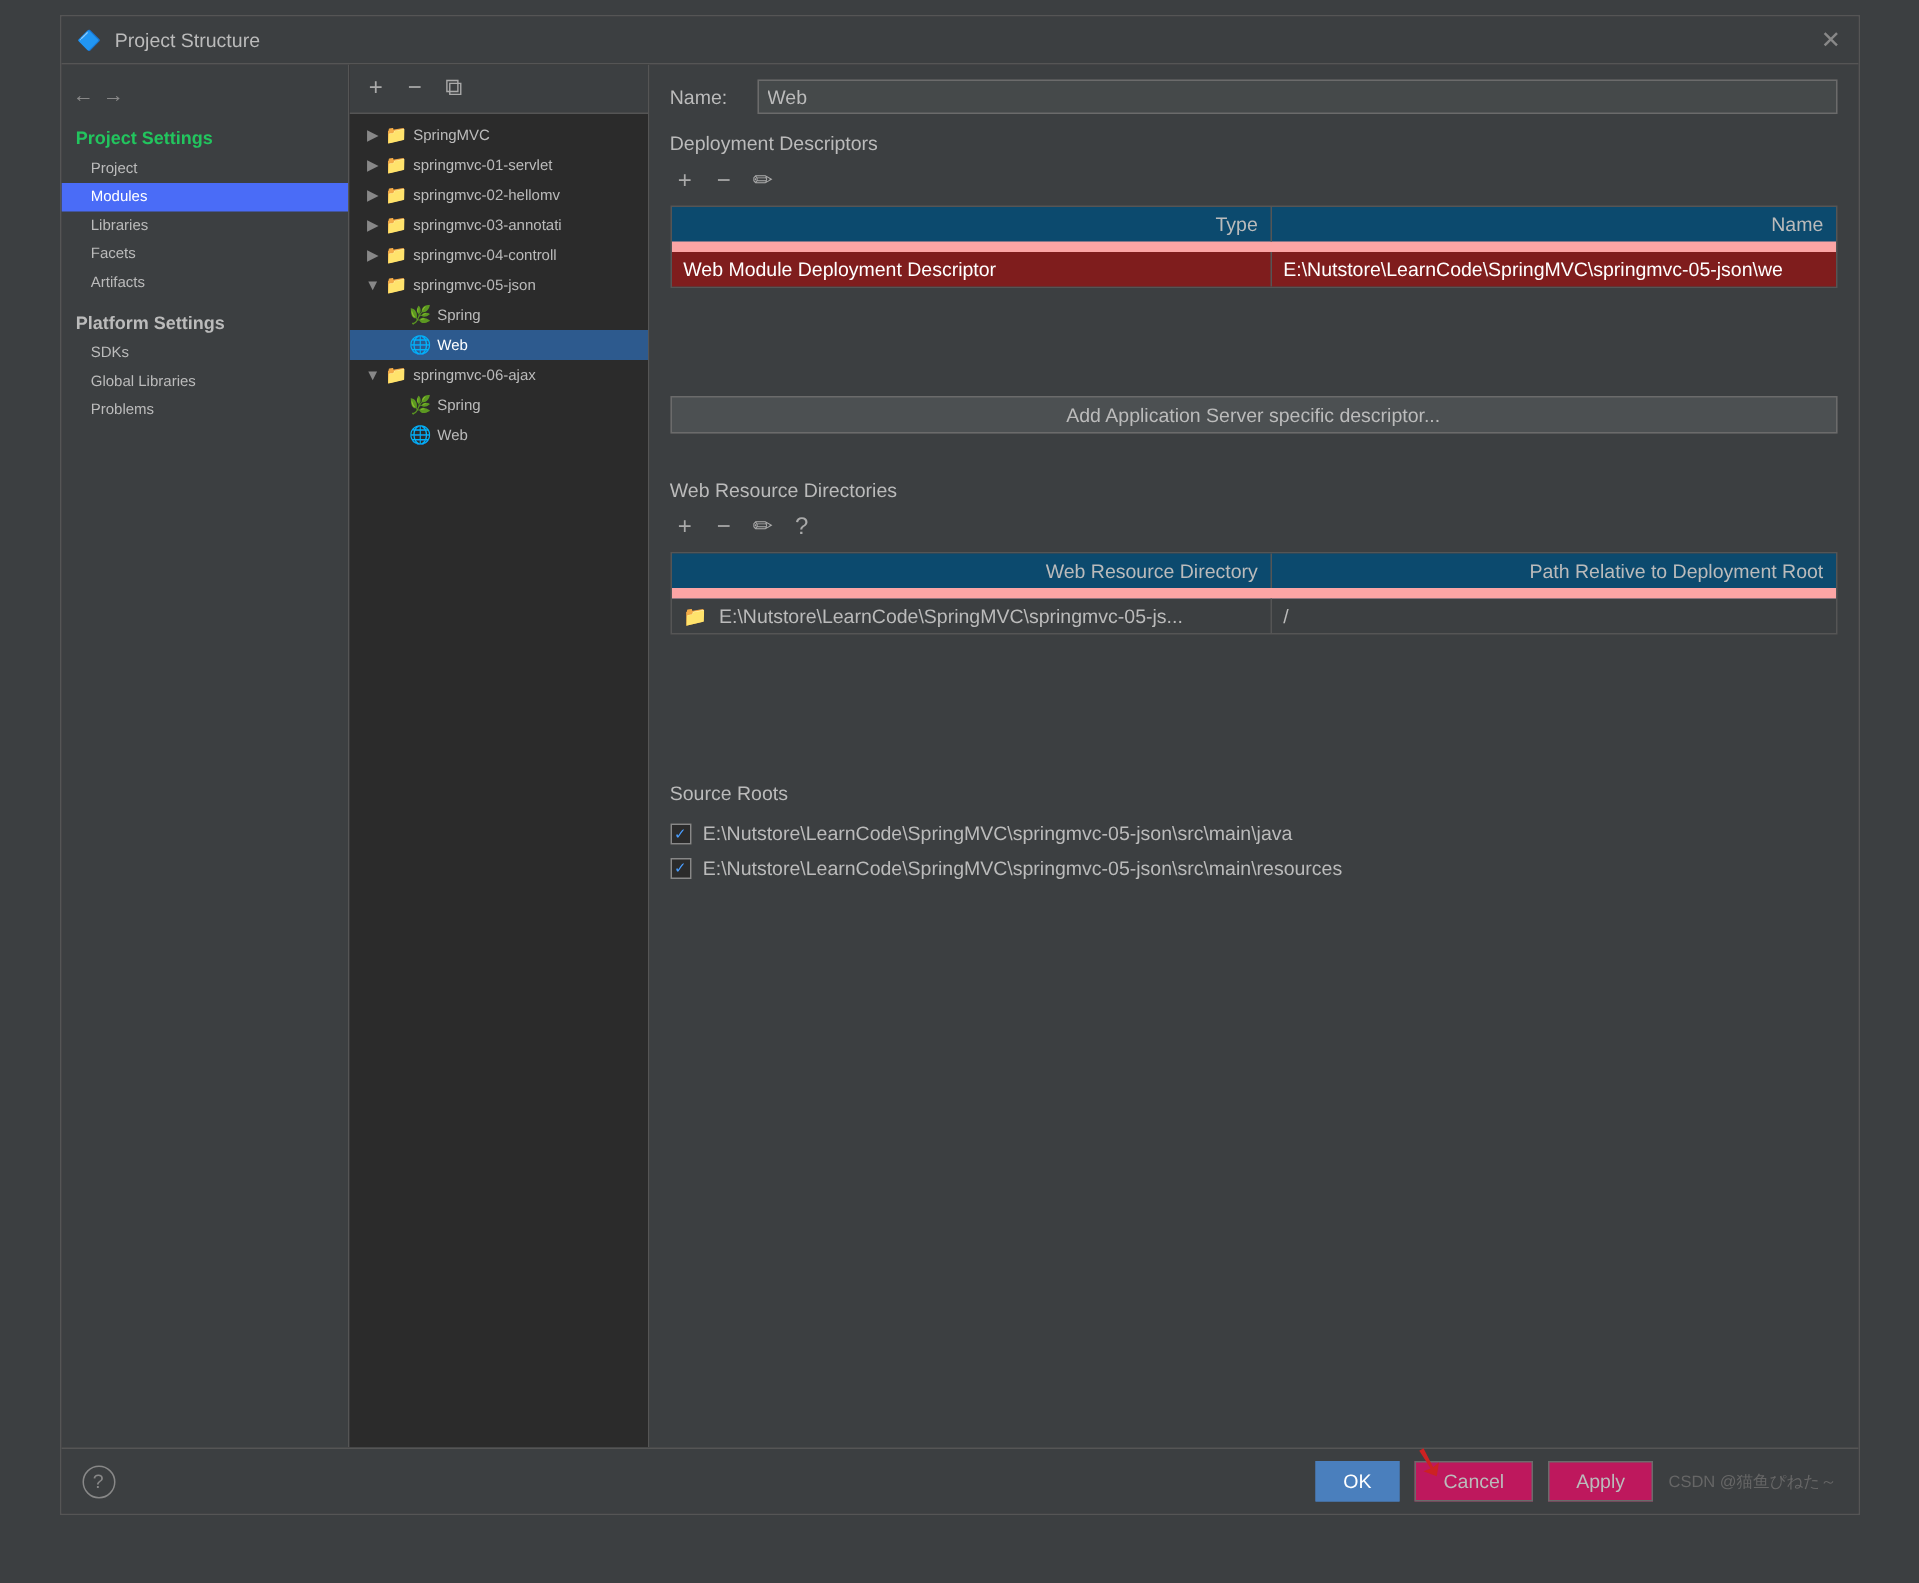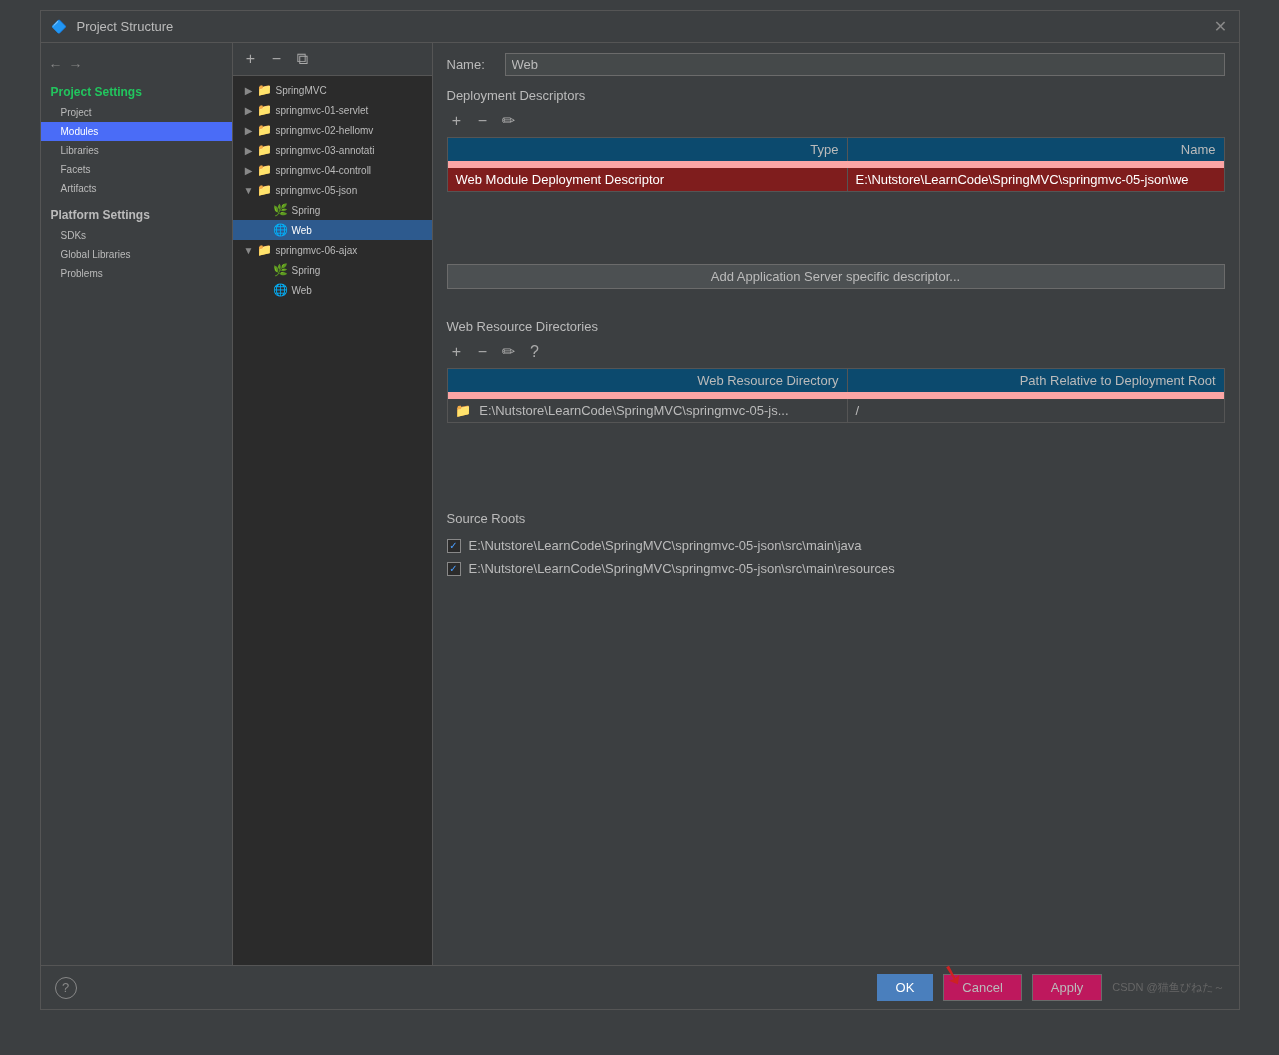--- a/index.html
+++ b/index.html
@@ -263,21 +263,21 @@
       margin-top: 4px;
       margin-bottom: 20px;
     }
     .web-resource-section { margin-top: 10px; }
     .wr-table-container {
       border: 1px solid #555;
       margin-bottom: 8px;
     }
     .wr-col1 { width: 400px; }
     .wr-col2 { flex: 1; }
-    .source-roots-section { }
+    .source-roots-section { margin-top: 10px; }
     .source-item {
       display: flex;
       align-items: center;
       padding: 4px 0;
       font-size: 13px;
       color: #bbb;
     }
     .checkbox {
       width: 14px;
       height: 14px;

